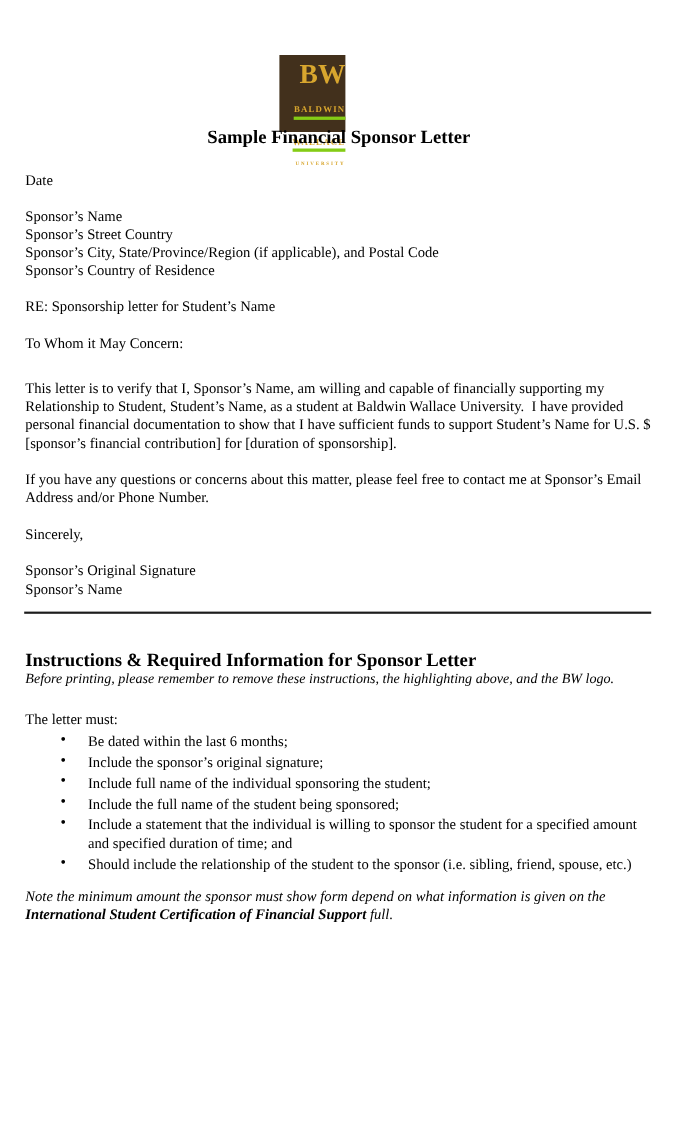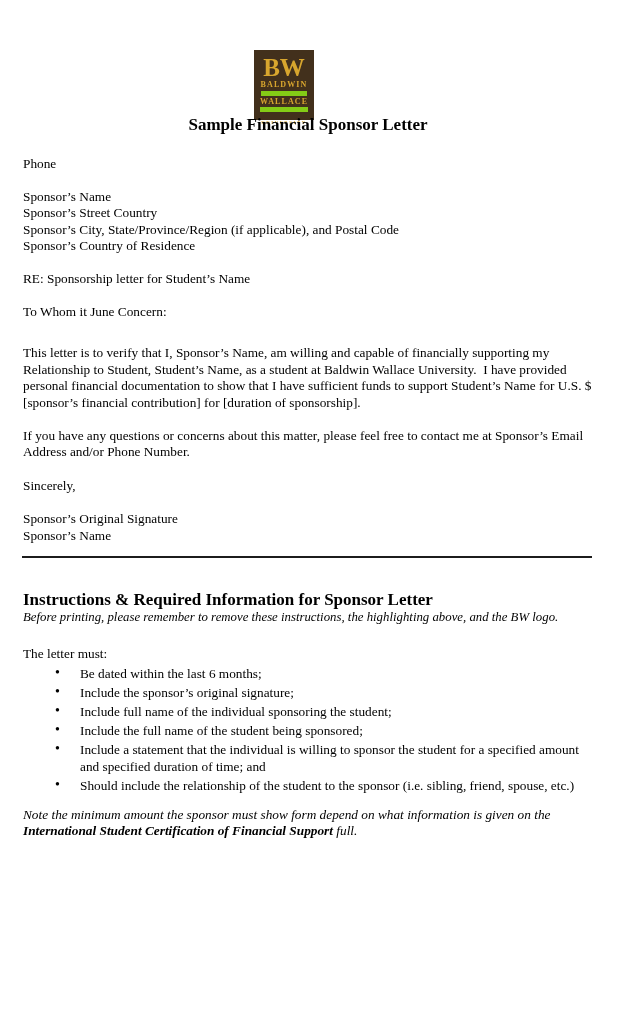--- a/index.html
+++ b/index.html
@@ -16,31 +16,31 @@
   .content {
     position:absolute; left:23px; top:0;
     width:570px;
     padding-top:116px;
   }
   
   .logo {
     position:absolute; left:254px; top:50px;
     width:60px; height:70px;
     background:#42301c;
-    display:flex; flex-direction:column; align-items:center;
+    display:flex; flex-direction:column; align-items:flex-end;
     box-sizing:border-box; padding-top:7px;
   }
   .logo-bw {
     font-weight:bold; font-size:25px; line-height:22px;
     color:#d8a62e;
   }
   .logo-word {
     font-size:8px; font-weight:bold; letter-spacing:1.1px;
     color:#d8a62e; line-height:9.5px;
-    border-bottom:5px solid #84cc16; padding-bottom:1px; margin-top:1px;
+    border-bottom:3px solid #84cc16; padding-bottom:1px; margin-top:16px;
   }
   .logo-univ {
     font-size:4.5px; font-weight:bold; letter-spacing:1.7px;
     color:#d8a62e; margin-top:2.5px;
   }
   
   .title { text-align:center; font-size:17px; font-weight:bold; line-height:18px; }
   .date-line { margin-top:22px; }
   .address { margin-top:16px; }
   .re-line { margin-top:16px; }
@@ -72,32 +72,32 @@
     <div class="logo-bw">BW</div>
     <div class="logo-word">BALDWIN</div>
     <div class="logo-word">WALLACE</div>
     <div class="logo-univ">UNIVERSITY</div>
   </div>
 
   <div class="content">
 
     <div class="title">Sample Financial Sponsor Letter</div>
 
-    <div class="date-line">Phone</div>
+    <div class="date-line">Date</div>
 
     <div class="address">
       <div>Sponsor’s Name</div>
       <div>Sponsor’s Street Country</div>
       <div>Sponsor’s City, State/Province/Region (if applicable), and Postal Code</div>
       <div>Sponsor’s Country of Residence</div>
     </div>
 
     <div class="re-line">RE: Sponsorship letter for Student’s Name</div>
 
-    <div class="salutation">To Whom it June Concern:</div>
+    <div class="salutation">To Whom it May Concern:</div>
 
     <div class="para para1">This letter is to verify that I, Sponsor’s Name, am willing and capable of financially supporting my Relationship to Student, Student’s Name, as a student at Baldwin Wallace University.  I have provided personal financial documentation to show that I have sufficient funds to support Student’s Name for U.S. $ [sponsor’s financial contribution] for [duration of sponsorship].</div>
 
     <div class="para">If you have any questions or concerns about this matter, please feel free to contact me at Sponsor’s Email Address and/or Phone Number.</div>
 
     <div class="closing">Sincerely,</div>
 
     <div class="sig-block">
       <div>Sponsor’s Original Signature</div>
       <div>Sponsor’s Name</div>

